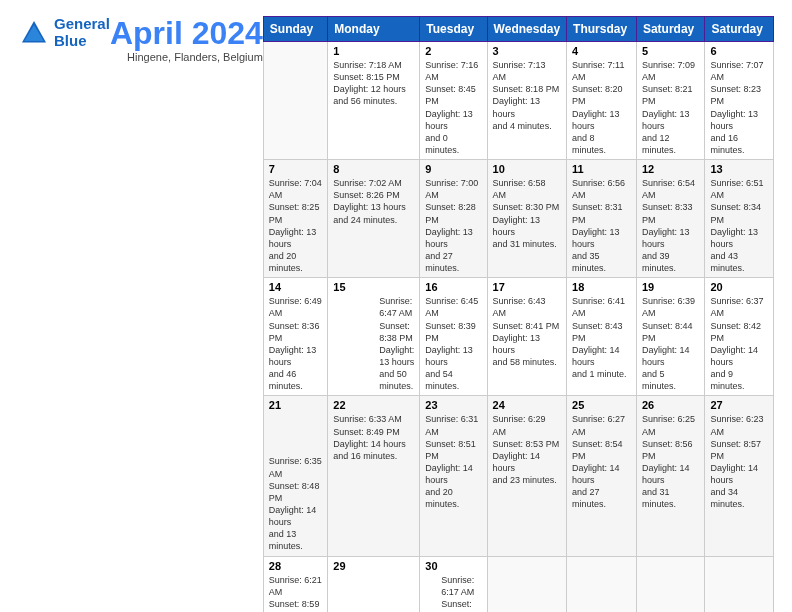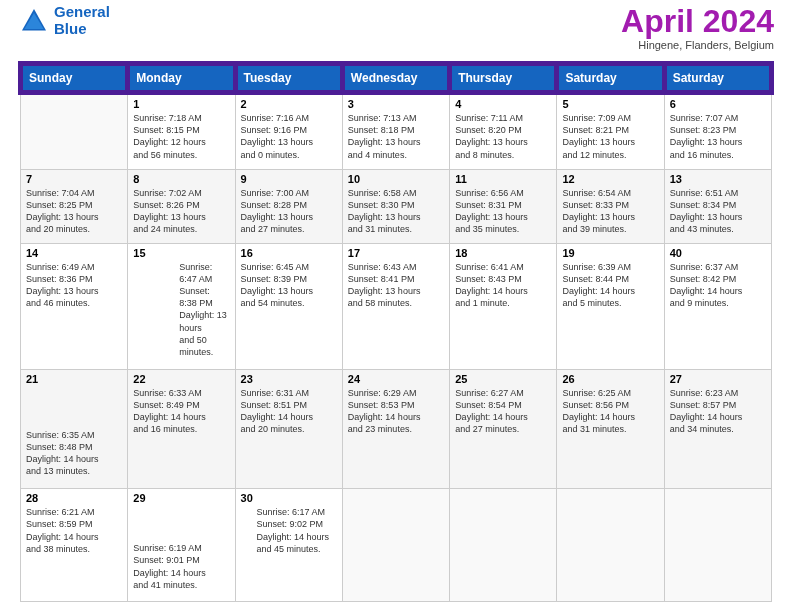--- a/index.html
+++ b/index.html
@@ -6,23 +6,23 @@
     body {
       font-family: Arial, sans-serif;
       background: #fff;
       width: 792px;
       height: 612px;
       overflow: hidden;
     }
     .page {
       width: 792px;
       height: 612px;
-      padding: 4px 18px 10px 18px;
+      padding: 16px 18px 10px 18px;
       display: flex;
-      flex-direction: column;
+      flex-direction: row;
       justify-content: center;
     }
     .header {
       display: flex;
       justify-content: space-between;
       align-items: flex-start;
       margin-bottom: 10px;
     }
     .logo {
       display: flex;
@@ -39,40 +39,40 @@
     .logo-icon {
       width: 32px;
       height: 32px;
     }
     .title-block {
       text-align: right;
     }
     .month-title {
       font-size: 32px;
       font-weight: bold;
-      color: #a21caf;
+      color: #3b82f6;
       line-height: 1.1;
     }
     .subtitle {
       font-size: 11px;
       color: #444;
     }
     .calendar {
       width: 100%;
       border-collapse: collapse;
       flex: 1;
     }
     .calendar th {
       background: #1565c0;
       color: #fff;
       text-align: left;
       font-size: 12px;
       font-weight: bold;
       padding: 5px 6px;
-      border: 5px solid #4c1d95;
+      border: 1px solid #4c1d95;
     }
     .calendar td {
       border: 1px solid #ccc;
       vertical-align: top;
       padding: 3px 5px;
       font-size: 9.5px;
       color: #333;
       width: calc(100% / 7);
       background: #fff;
     }
@@ -134,21 +134,21 @@
           <td>
             <span class="day-number">1</span>
             <div class="day-info" style="white-space: pre-line;">Sunrise: 7:18 AM
 Sunset: 8:15 PM
 Daylight: 12 hours
 and 56 minutes.</div>
           </td>
           <td>
             <span class="day-number">2</span>
             <div class="day-info" style="white-space: pre-line;">Sunrise: 7:16 AM
-Sunset: 9:16 PM
+Sunset: 8:45 PM
 Daylight: 13 hours
 and 0 minutes.</div>
           </td>
           <td>
             <span class="day-number">3</span>
             <div class="day-info" style="white-space: pre-line;">Sunrise: 7:13 AM
 Sunset: 8:18 PM
 Daylight: 13 hours
 and 4 minutes.</div>
           </td>
@@ -262,21 +262,21 @@
 and 1 minute.</div>
           </td>
           <td>
             <span class="day-number">19</span>
             <div class="day-info" style="white-space: pre-line;">Sunrise: 6:39 AM
 Sunset: 8:44 PM
 Daylight: 14 hours
 and 5 minutes.</div>
           </td>
           <td>
-            <span class="day-number">40</span>
+            <span class="day-number">20</span>
             <div class="day-info" style="white-space: pre-line;">Sunrise: 6:37 AM
 Sunset: 8:42 PM
 Daylight: 14 hours
 and 9 minutes.</div>
           </td>
         </tr>
         <tr>
           <td>
             <span class="day-number">21</span>
             <div class="day-info" style="white-space: pre-line; margin-top: 44px;">Sunrise: 6:35 AM

